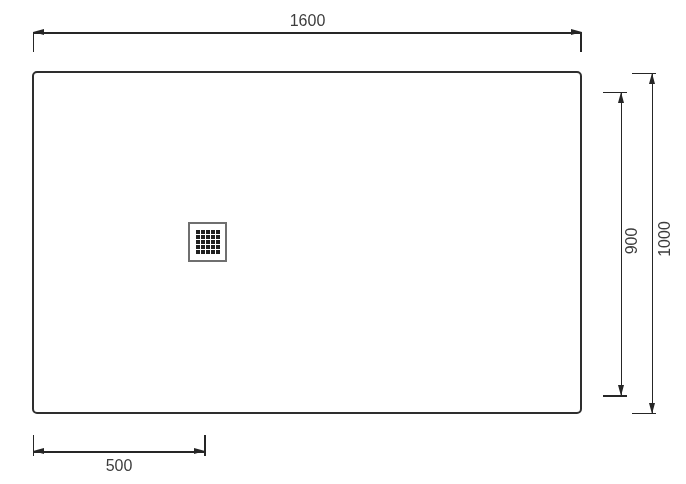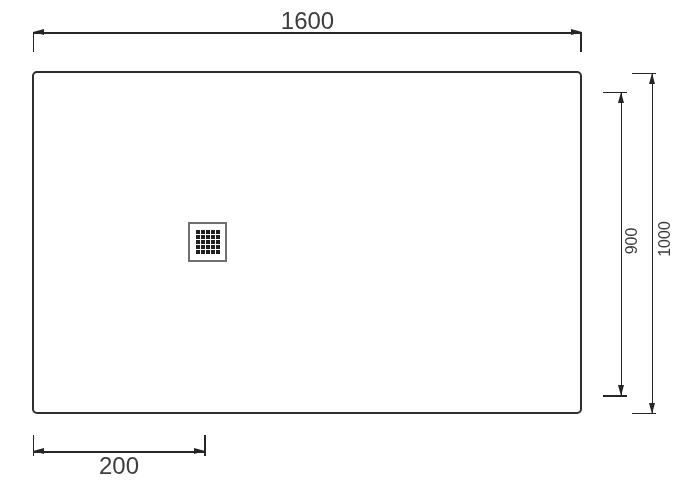--- a/index.html
+++ b/index.html
@@ -12,21 +12,21 @@
     overflow:hidden;
   }
   .line{position:absolute;background:var(--line,#262626);}
   .arrow{position:absolute;width:0;height:0;}
   .arrow.a-left {border-top:3.5px solid transparent;border-bottom:3.5px solid transparent;border-right:11px solid var(--line,#262626);}
   .arrow.a-right{border-top:3.5px solid transparent;border-bottom:3.5px solid transparent;border-left:11px solid var(--line,#262626);}
   .arrow.a-up   {border-left:3.5px solid transparent;border-right:3.5px solid transparent;border-bottom:11px solid var(--line,#262626);}
   .arrow.a-down {border-left:3.5px solid transparent;border-right:3.5px solid transparent;border-top:11px solid var(--line,#262626);}
   .dim-label{
     position:absolute;
-    font-size:24px;line-height:20px;
+    font-size:16px;line-height:20px;
     text-align:center;
     color:var(--text,#3d3d3d);
     white-space:nowrap;
   }
   .dim-label.vertical{font-size:16px;transform:rotate(-90deg);}
 
   
   #tray{
     position:absolute;left:32px;top:71px;width:550px;height:343px;
     border:2px solid var(--tray-border,#2e2e2e);border-radius:5px;
@@ -137,16 +137,16 @@
     <div class="line" id="dim-h-tick-b"></div>
     <div class="dim-label vertical" id="dim-h-label">1000</div>
   </div>
 
   <div>
     <div class="line" id="dim-d-tick-l"></div>
     <div class="line" id="dim-d-tick-r"></div>
     <div class="line" id="dim-d-line"></div>
     <div class="arrow a-left" id="dim-d-arr-l"></div>
     <div class="arrow a-right" id="dim-d-arr-r"></div>
-    <div class="dim-label" id="dim-d-label">200</div>
+    <div class="dim-label" id="dim-d-label">500</div>
   </div>
 
 </div>
 
 </body></html>

